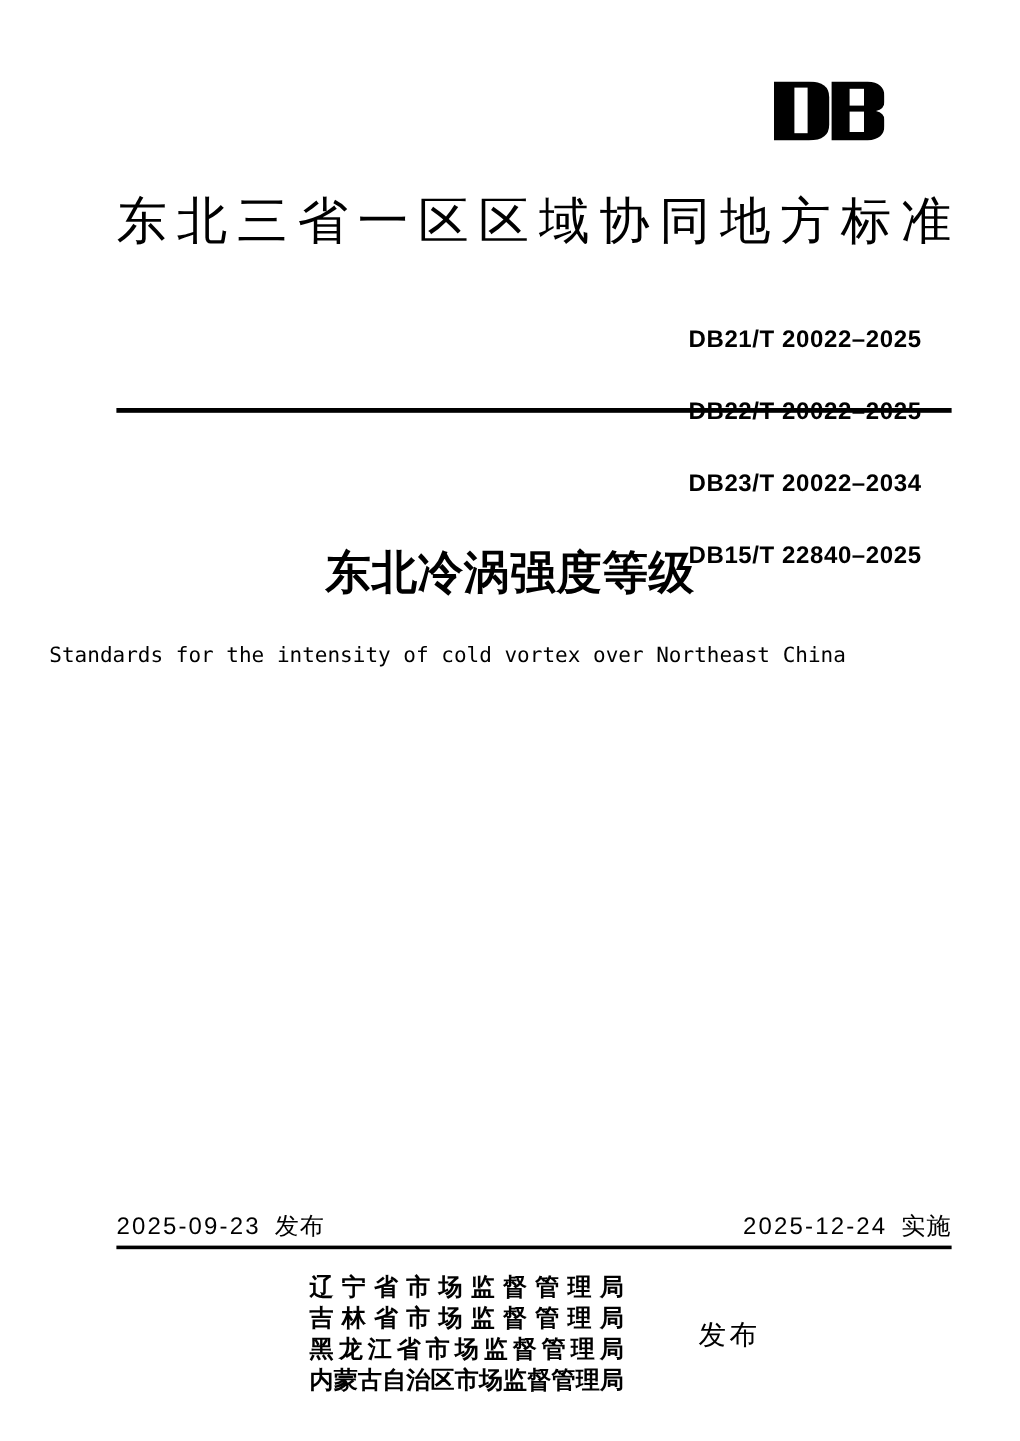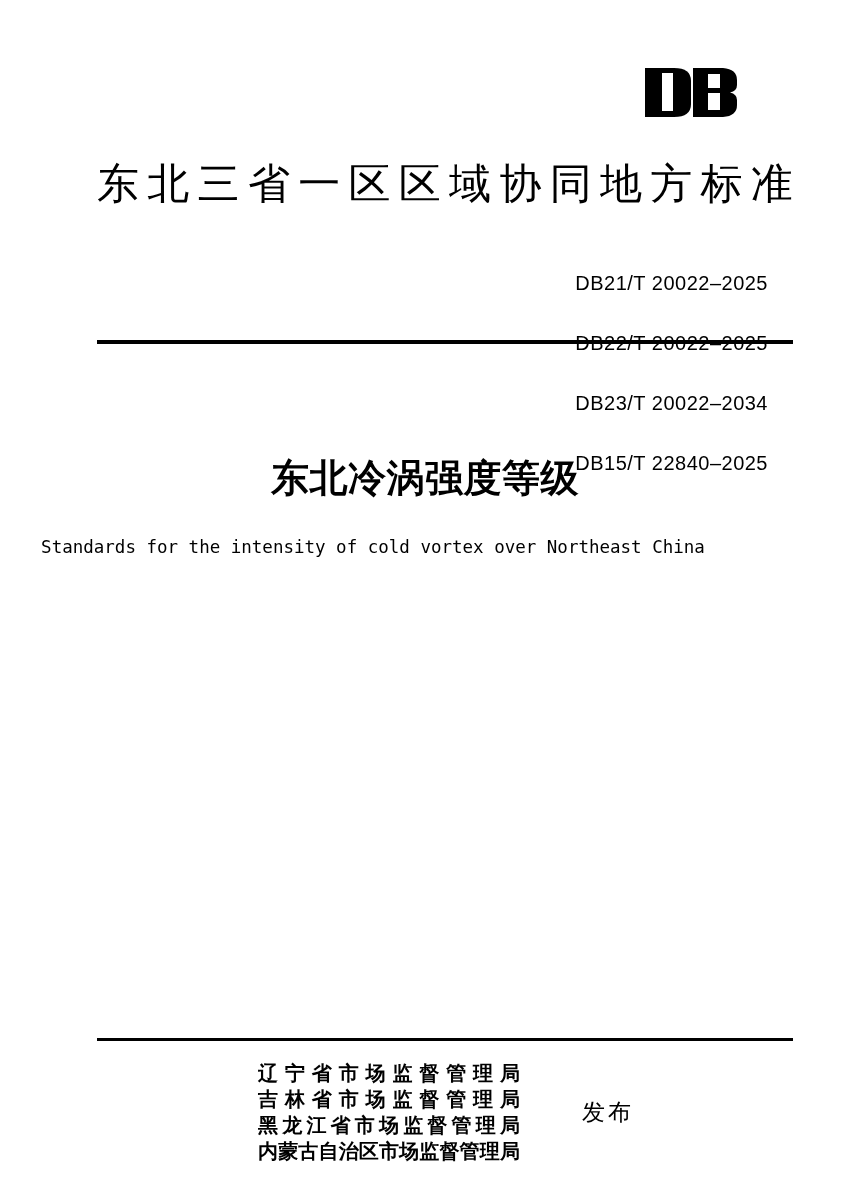--- a/index.html
+++ b/index.html
@@ -51,21 +51,21 @@
     white-space: nowrap;
   }
   
   .std-numbers {
     position: absolute;
     top: 233px;
     right: 82px;
     text-align: center;
     font-size: 20px;
     line-height: 20px;
-    font-weight: 400;
+    font-weight: 700;
     letter-spacing: 0.5px;
     white-space: pre;
   }
   .rule-top {
     position: absolute;
     left: 97px;
     top: 340px;
     width: 696px;
     height: 4px;
     background: #000000;
@@ -179,20 +179,30 @@
     <div>DB23/T 20022–2034</div>
     <div>DB15/T 22840–2025</div>
   </div>
 
   <div class="rule-top"></div>
 
   <div class="doc-title">东北冷涡强度等级</div>
 
   <div class="doc-subtitle">Standards for the intensity of cold vortex over Northeast China</div>
 
+  <div class="dates-row">
+    <div class="date-group">
+      <span class="date-num">2025-09-23</span>
+      <span class="date-label">发布</span>
+    </div>
+    <div class="date-group">
+      <span class="date-num">2025-12-24</span>
+      <span class="date-label">实施</span>
+    </div>
+  </div>
 
   <div class="rule-bottom"></div>
 
   <div class="publishers-row">
     <div class="agency-list">
       <div class="agency-line">
           <span>辽</span>
           <span>宁</span>
           <span>省</span>
           <span>市</span>

